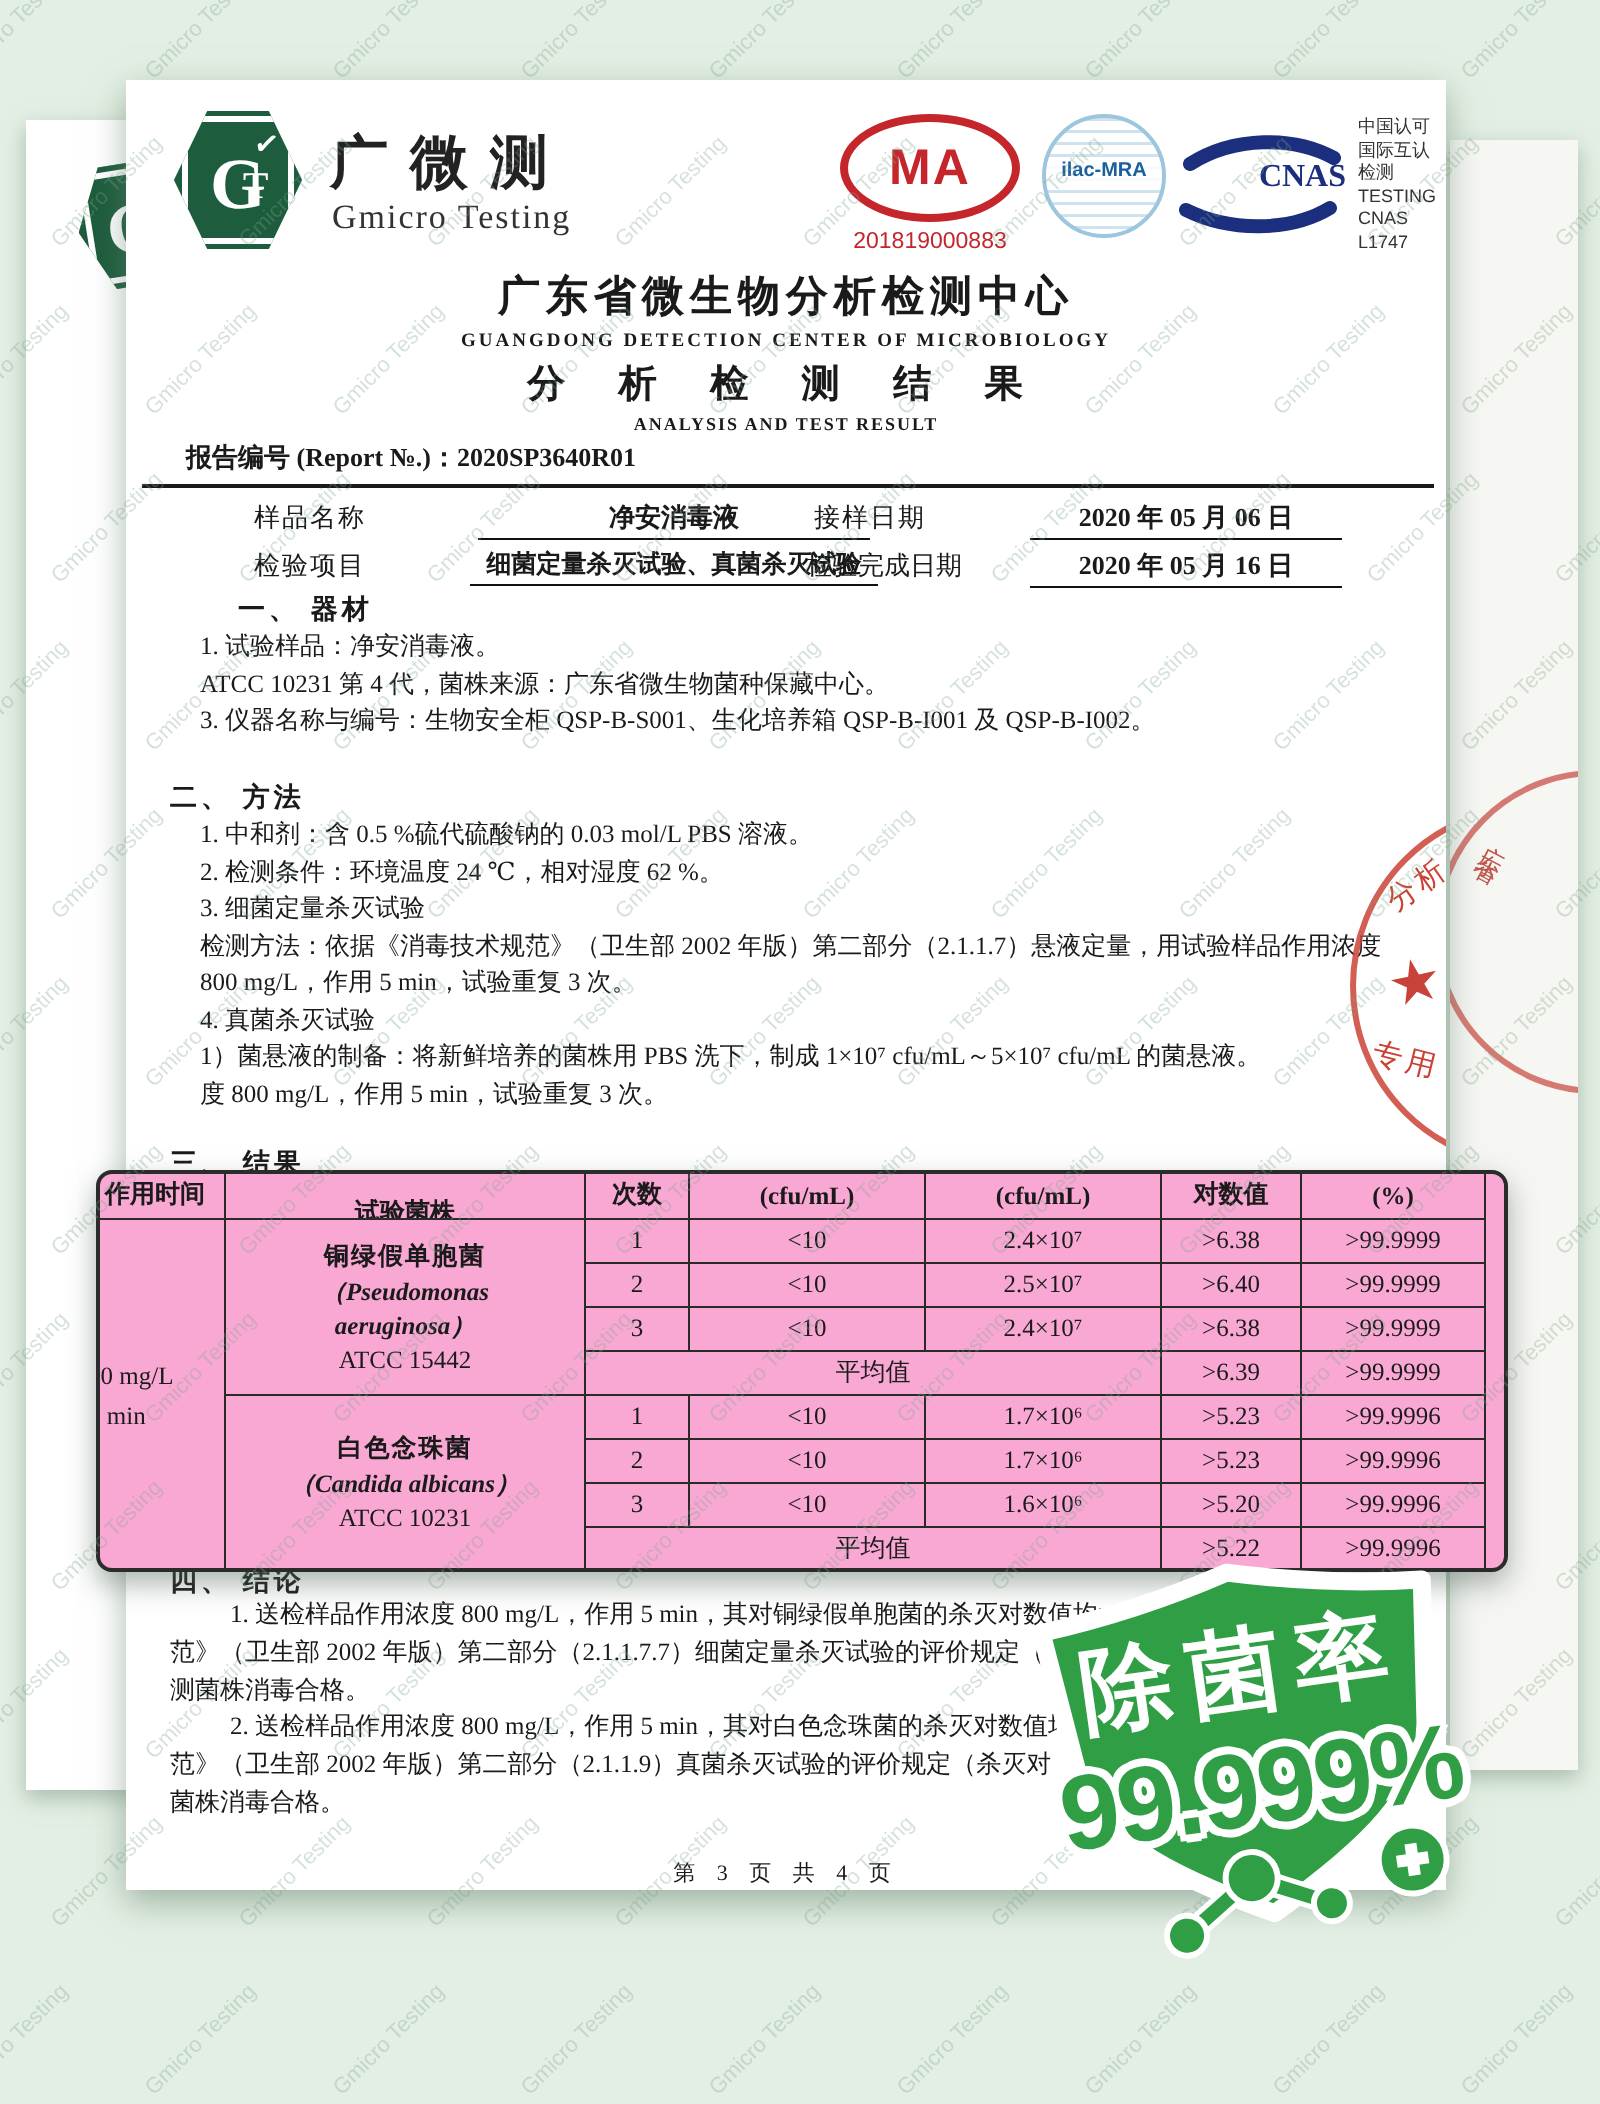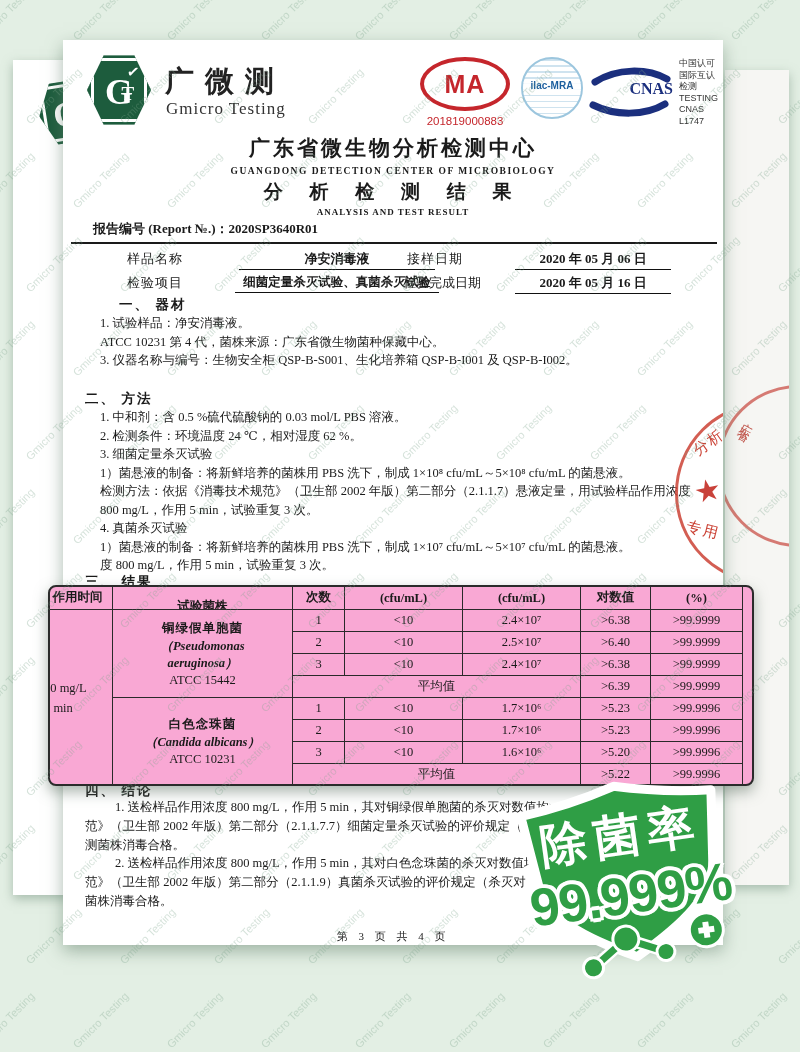--- a/index.html
+++ b/index.html
@@ -178,21 +178,20 @@
       <div class="sec-line">1. 试验样品：净安消毒液。</div>
       <div class="sec-line">ATCC 10231 第 4 代，菌株来源：广东省微生物菌种保藏中心。</div>
       <div class="sec-line">3. 仪器名称与编号：生物安全柜 QSP-B-S001、生化培养箱 QSP-B-I001 及 QSP-B-I002。</div>
     </div>
 
   <div class="sec-head" style="top:350px;">二、 方法</div>
   <div class="sec-lines" id="s2-lines" style="top:368px;">
       <div class="sec-line">1. 中和剂：含 0.5 %硫代硫酸钠的 0.03 mol/L PBS 溶液。</div>
       <div class="sec-line">2. 检测条件：环境温度 24 ℃，相对湿度 62 %。</div>
       <div class="sec-line">3. 细菌定量杀灭试验</div>
-      <div class="sec-line">1）菌悬液的制备：将新鲜培养的菌株用 PBS 洗下，制成 1×10⁸ cfu/mL～5×10⁸ cfu/mL 的菌悬液。</div>
       <div class="sec-line">检测方法：依据《消毒技术规范》（卫生部 2002 年版）第二部分（2.1.1.7）悬液定量，用试验样品作用浓度</div>
       <div class="sec-line">800 mg/L，作用 5 min，试验重复 3 次。</div>
       <div class="sec-line">4. 真菌杀灭试验</div>
       <div class="sec-line">1）菌悬液的制备：将新鲜培养的菌株用 PBS 洗下，制成 1×10⁷ cfu/mL～5×10⁷ cfu/mL 的菌悬液。</div>
       <div class="sec-line">度 800 mg/L，作用 5 min，试验重复 3 次。</div>
     </div>
 
   <div class="sec-head" style="top:533px;">三、 结果</div>
 
   <div class="seal" id="seal-main">

